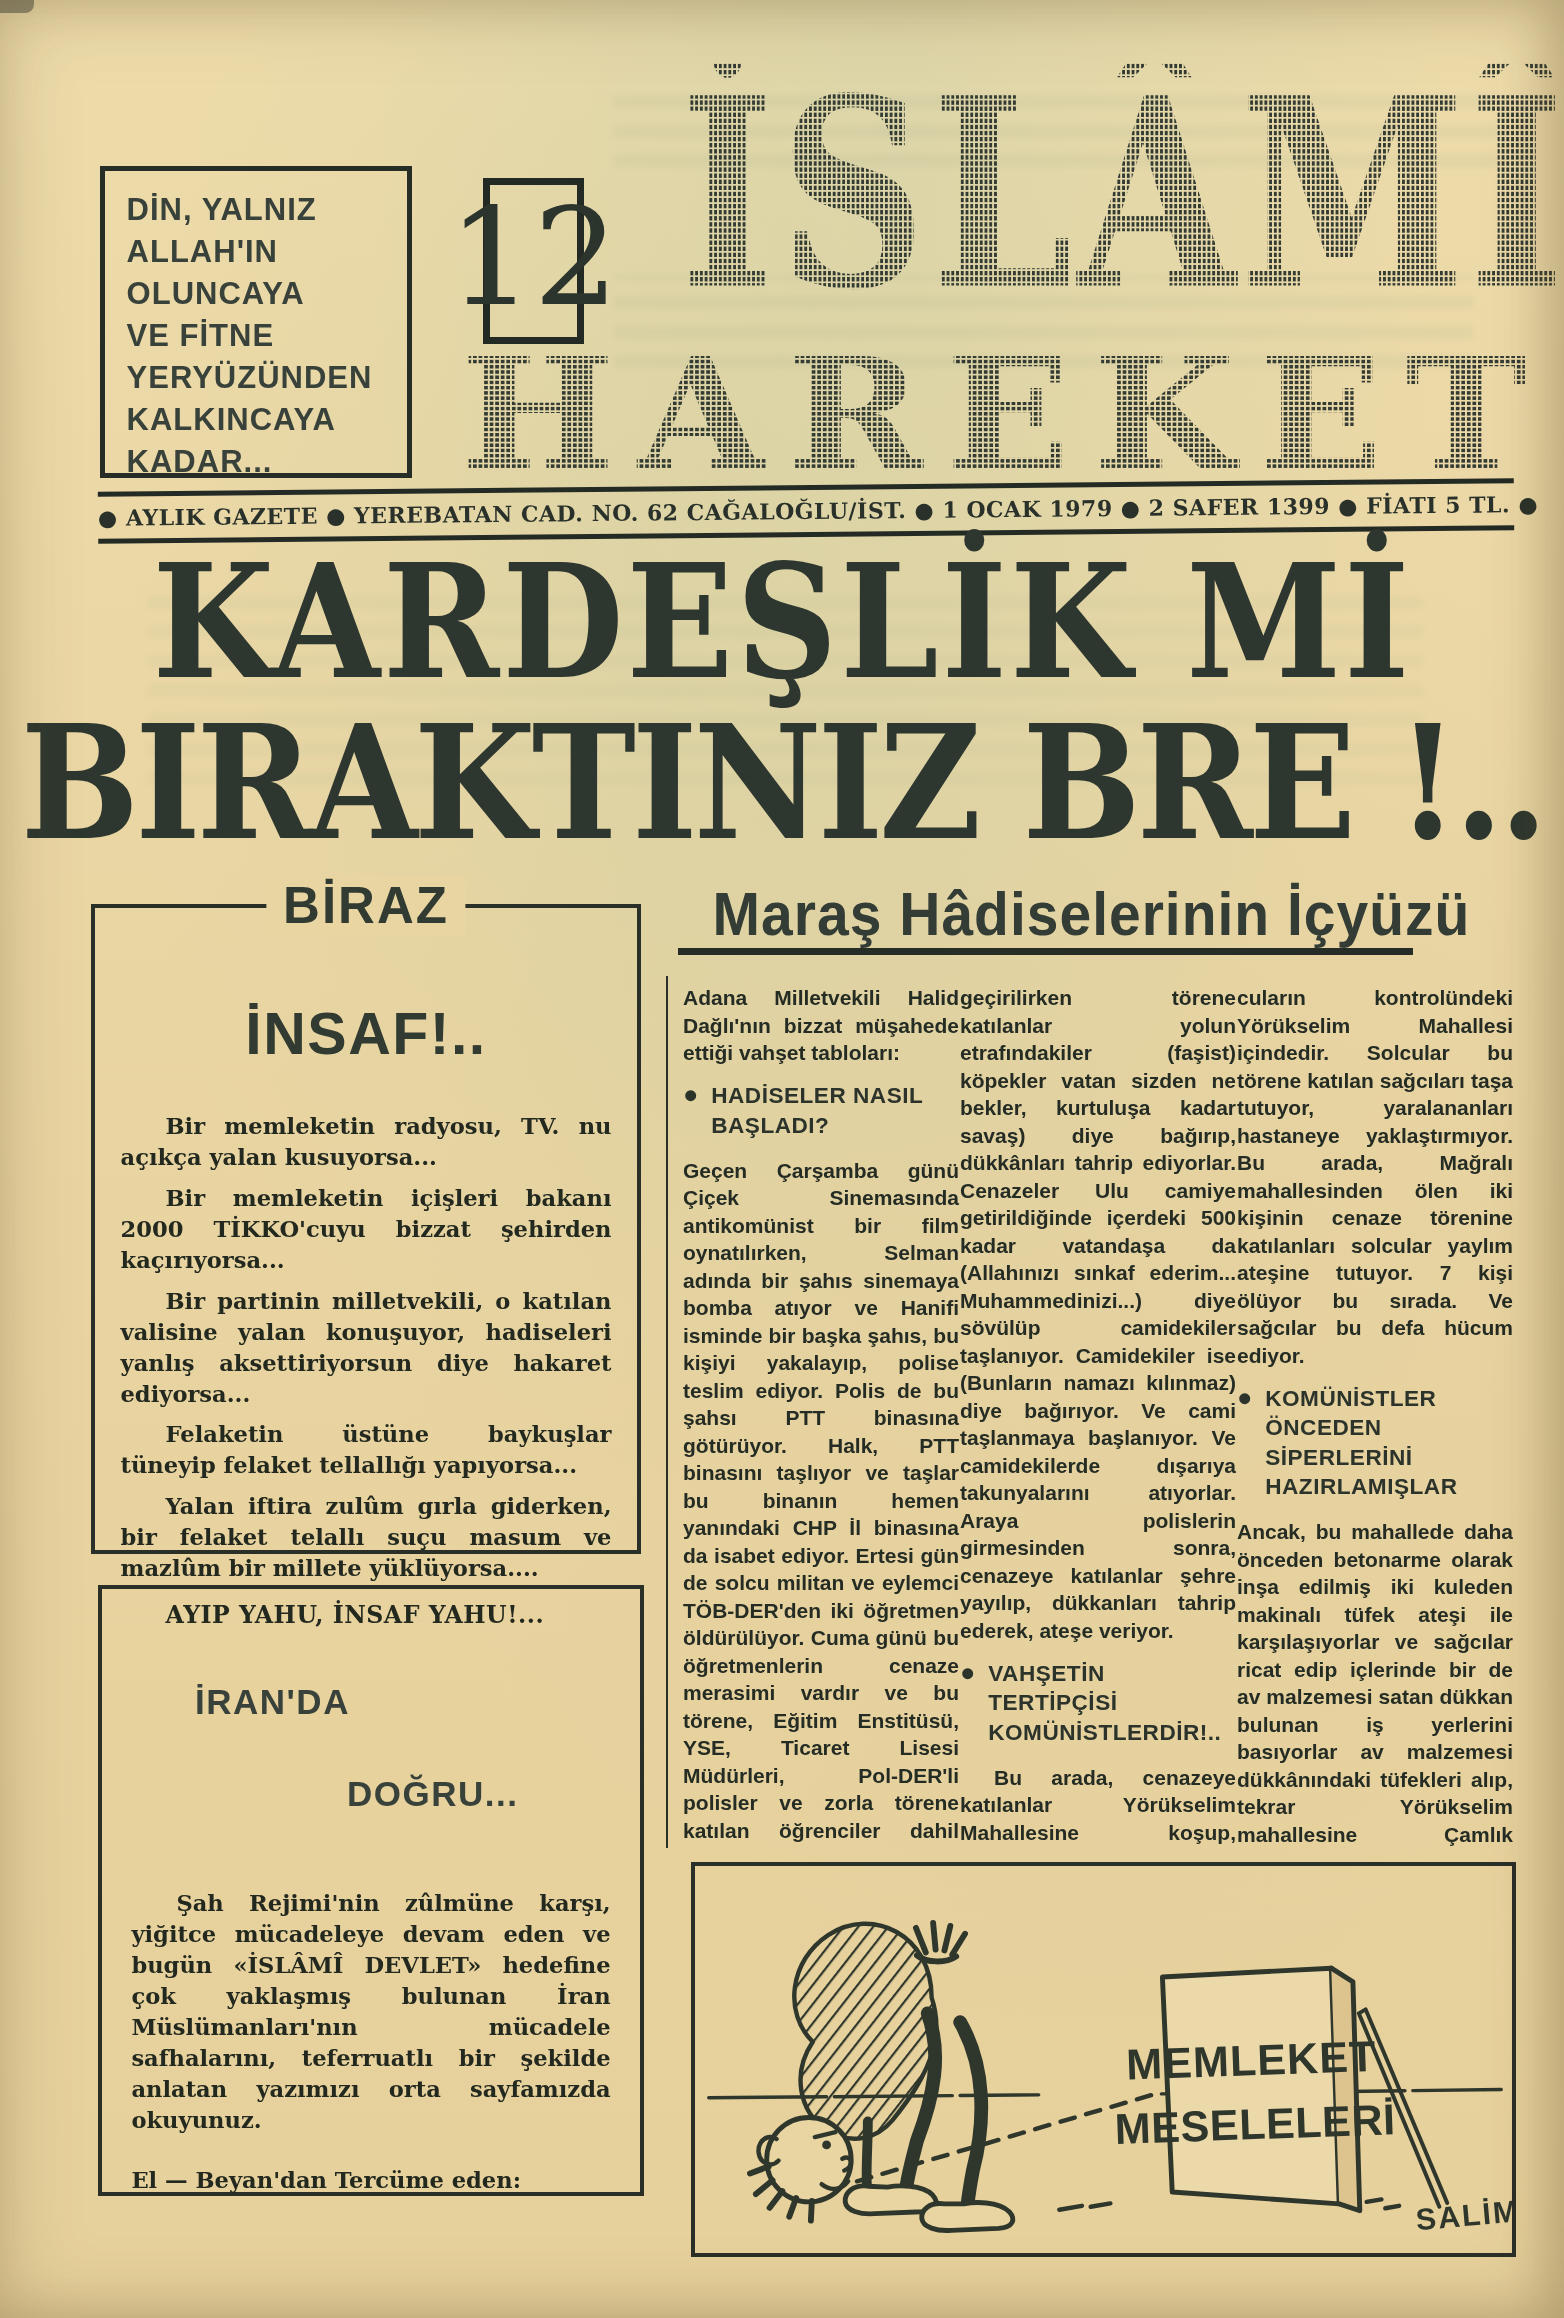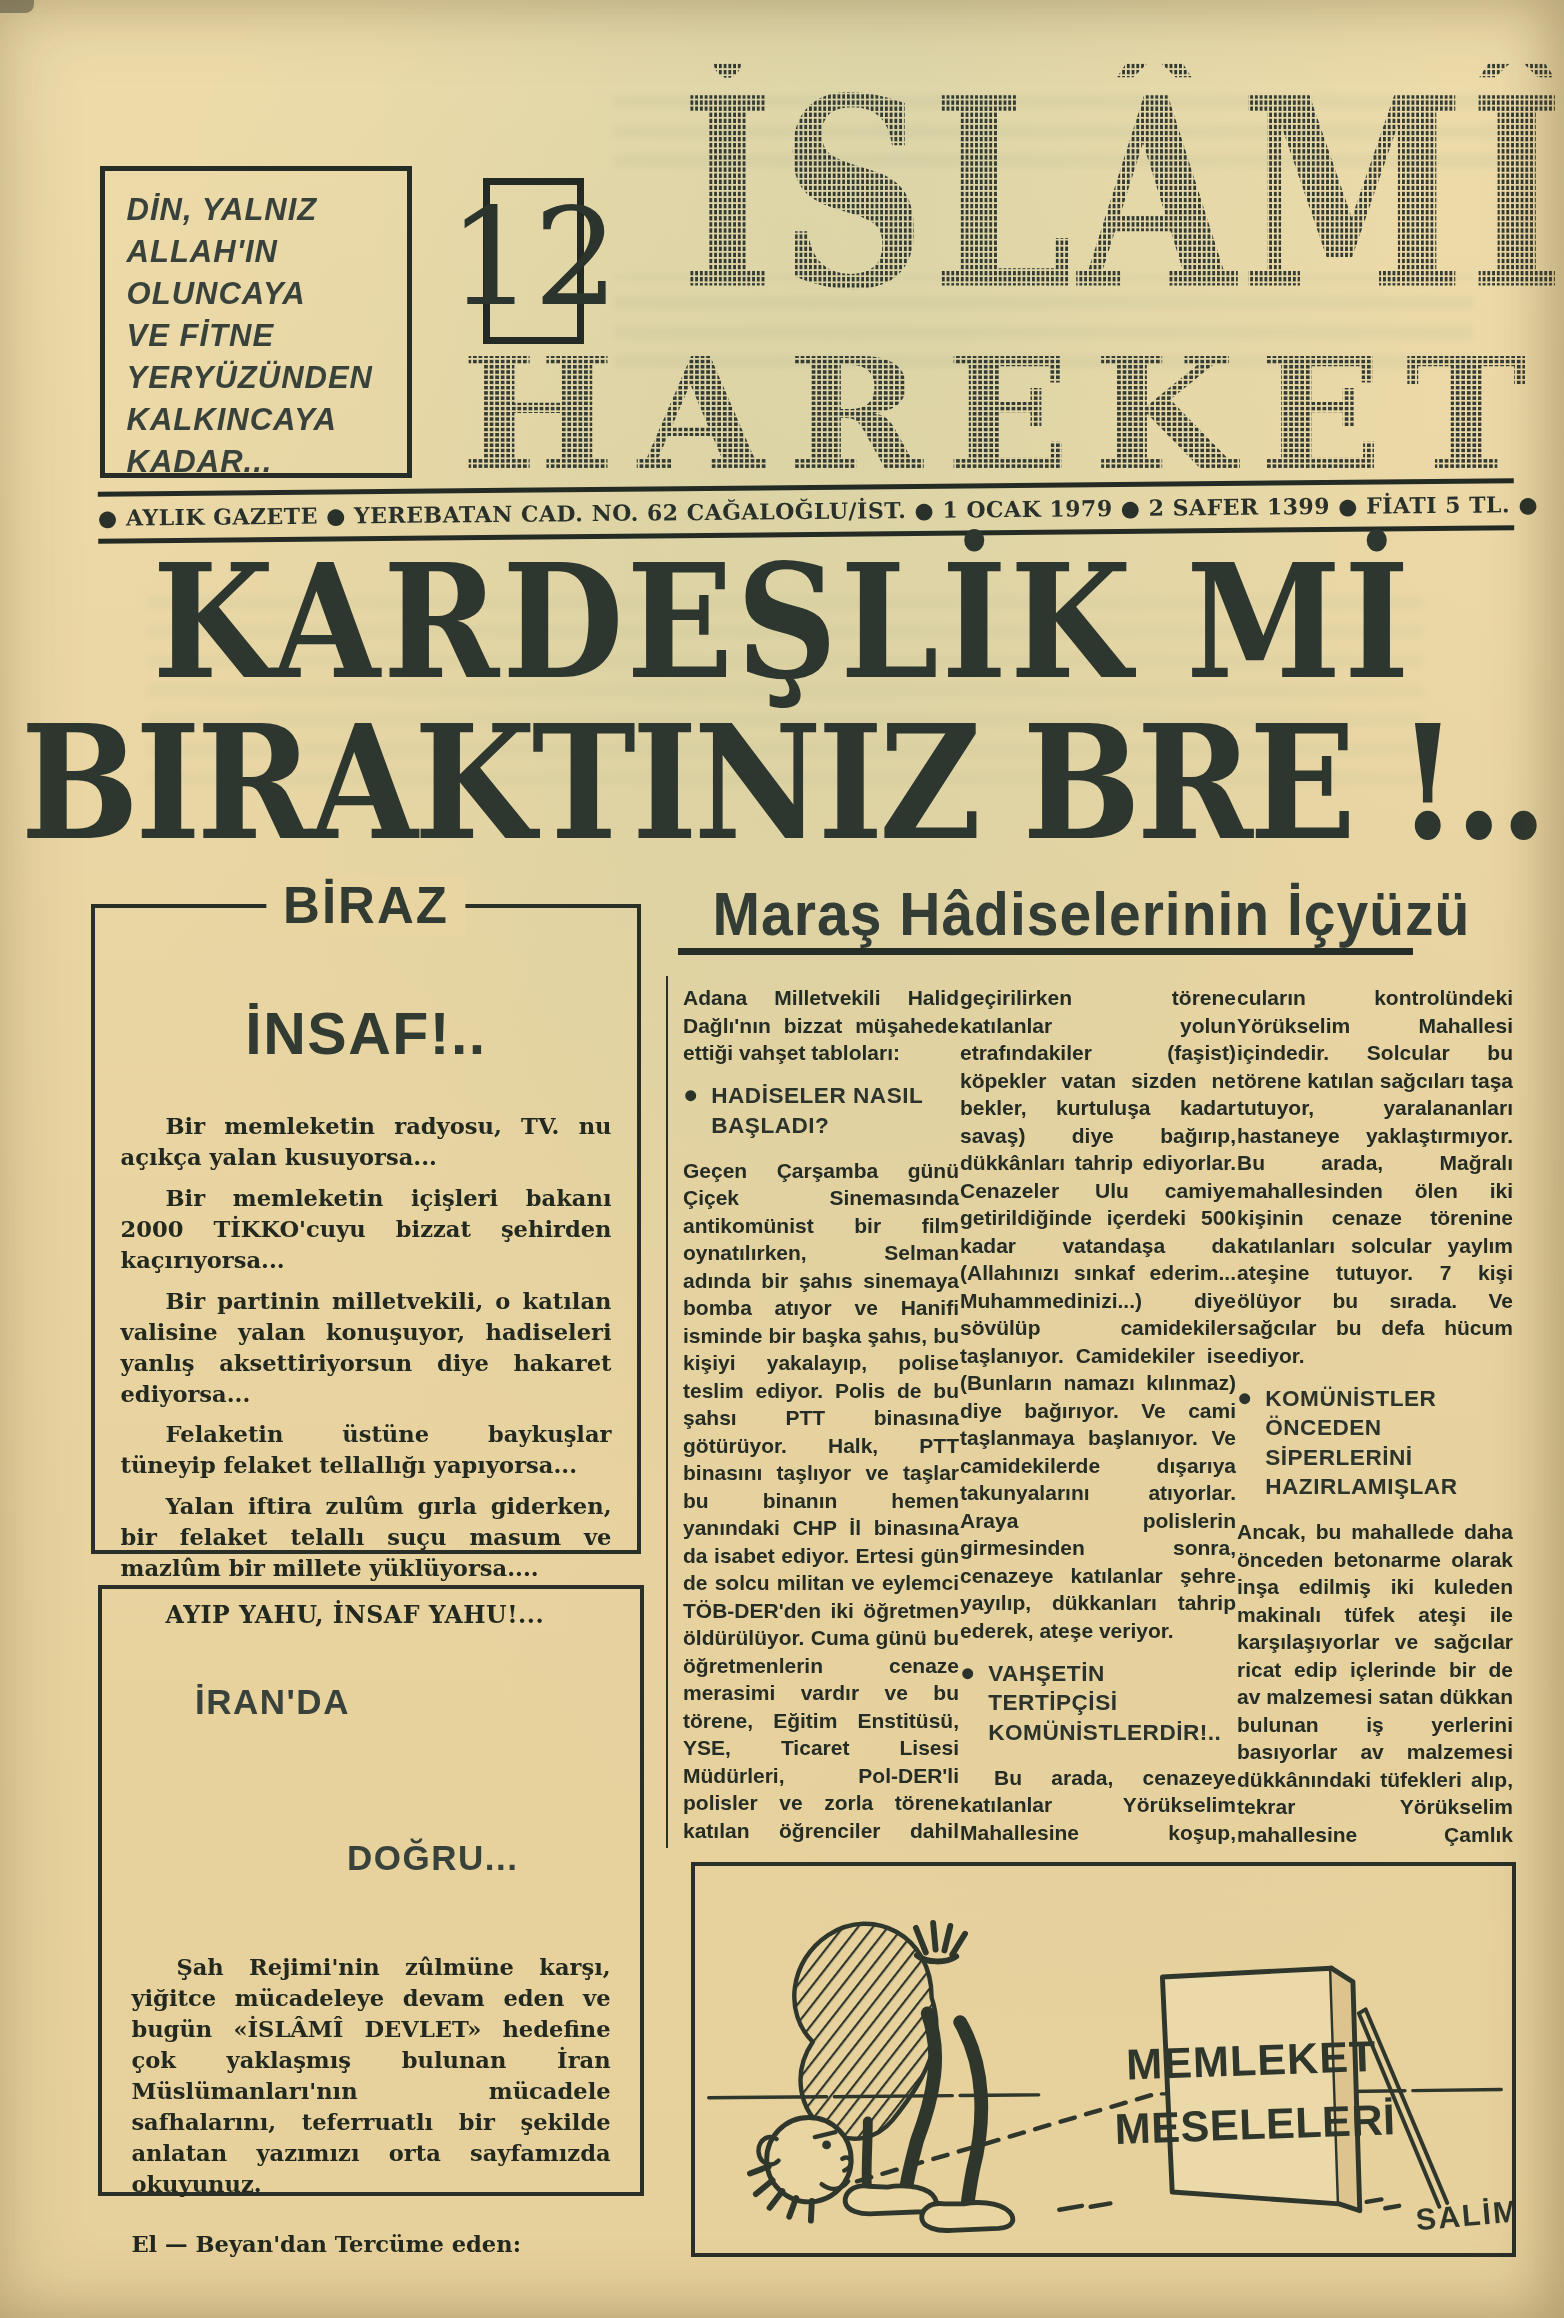--- a/index.html
+++ b/index.html
@@ -26,21 +26,21 @@
   .b2{left:614px;top:275px;width:859px;height:93px;}
   .b3{left:147px;top:579px;width:1276px;height:206px;opacity:.35;}
 
   
   .slogan-box{
     position:absolute;left:100px;top:166px;width:280px;height:284px;
     border:5.4px solid #262d26;padding:17.7px 0 0 21.6px;box-sizing:content-box;
   }
   .slogan-box .line{
     font-weight:bold;font-size:31px;line-height:42px;letter-spacing:1px;
-    color:#39423a;white-space:nowrap;font-style:italic;
+    color:#39423a;white-space:nowrap;
   }
   .issue-box{
     position:absolute;left:483px;top:178px;width:87px;height:152px;
     border:7.4px solid #232a23;display:flex;align-items:center;justify-content:center;
   }
   .issue-box .num{
     font-family:"DejaVu Serif", serif;font-weight:normal;font-size:134px;
     color:#2c352d;line-height:1;transform:translateY(-2.9px);
   }
   .halftone{color:#39413a;}
@@ -107,21 +107,21 @@
   }
   .box2{
     position:absolute;left:98px;top:1585px;width:538px;height:603px;
     border:4.4px solid #2a2f28;
   }
   .box2 .t1,.box2 .t2,.box2 .t3{
     font-weight:bold;font-size:35px;letter-spacing:1.5px;color:#39423a;white-space:nowrap;
   }
   .box2 .t1{margin:93px 0 0 93px;}
   .box2 .t2{margin:83px 0 0 93px;}
-  .box2 .t3{margin:116px 0 0 245px;}
+  .box2 .t3{margin:52px 0 0 245px;}
   .box2 .para{margin:74px 29.4px 0 29.4px;}
   .box2 .trans{
     font-family:"DejaVu Serif", serif;font-weight:bold;font-size:22.6px;color:#23291f;
     margin:31px 29.4px 0 29.4px;
   }
 
   
   .vdivider{position:absolute;left:666px;top:976px;width:2px;height:872px;background:#2a2f28;}
   .maras-title{
     position:absolute;left:677px;top:878px;width:829px;text-align:center;

